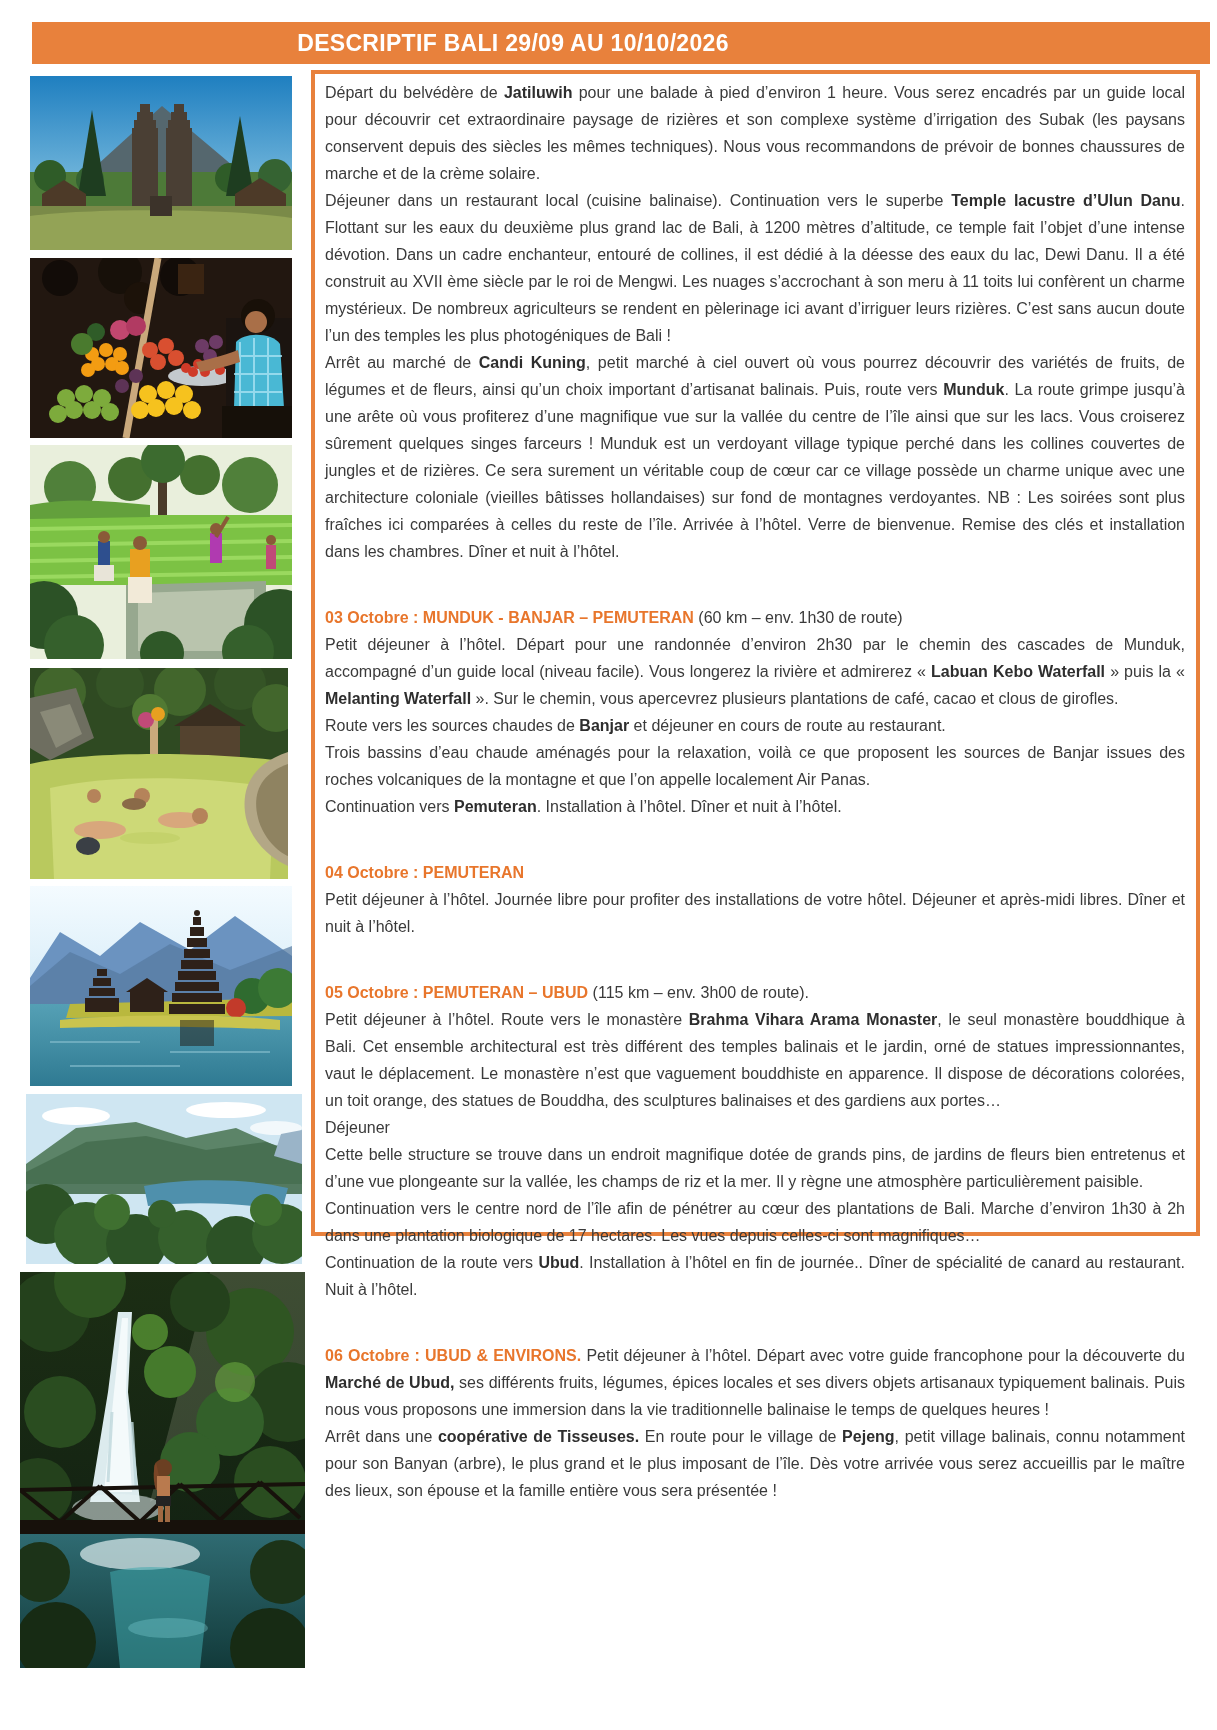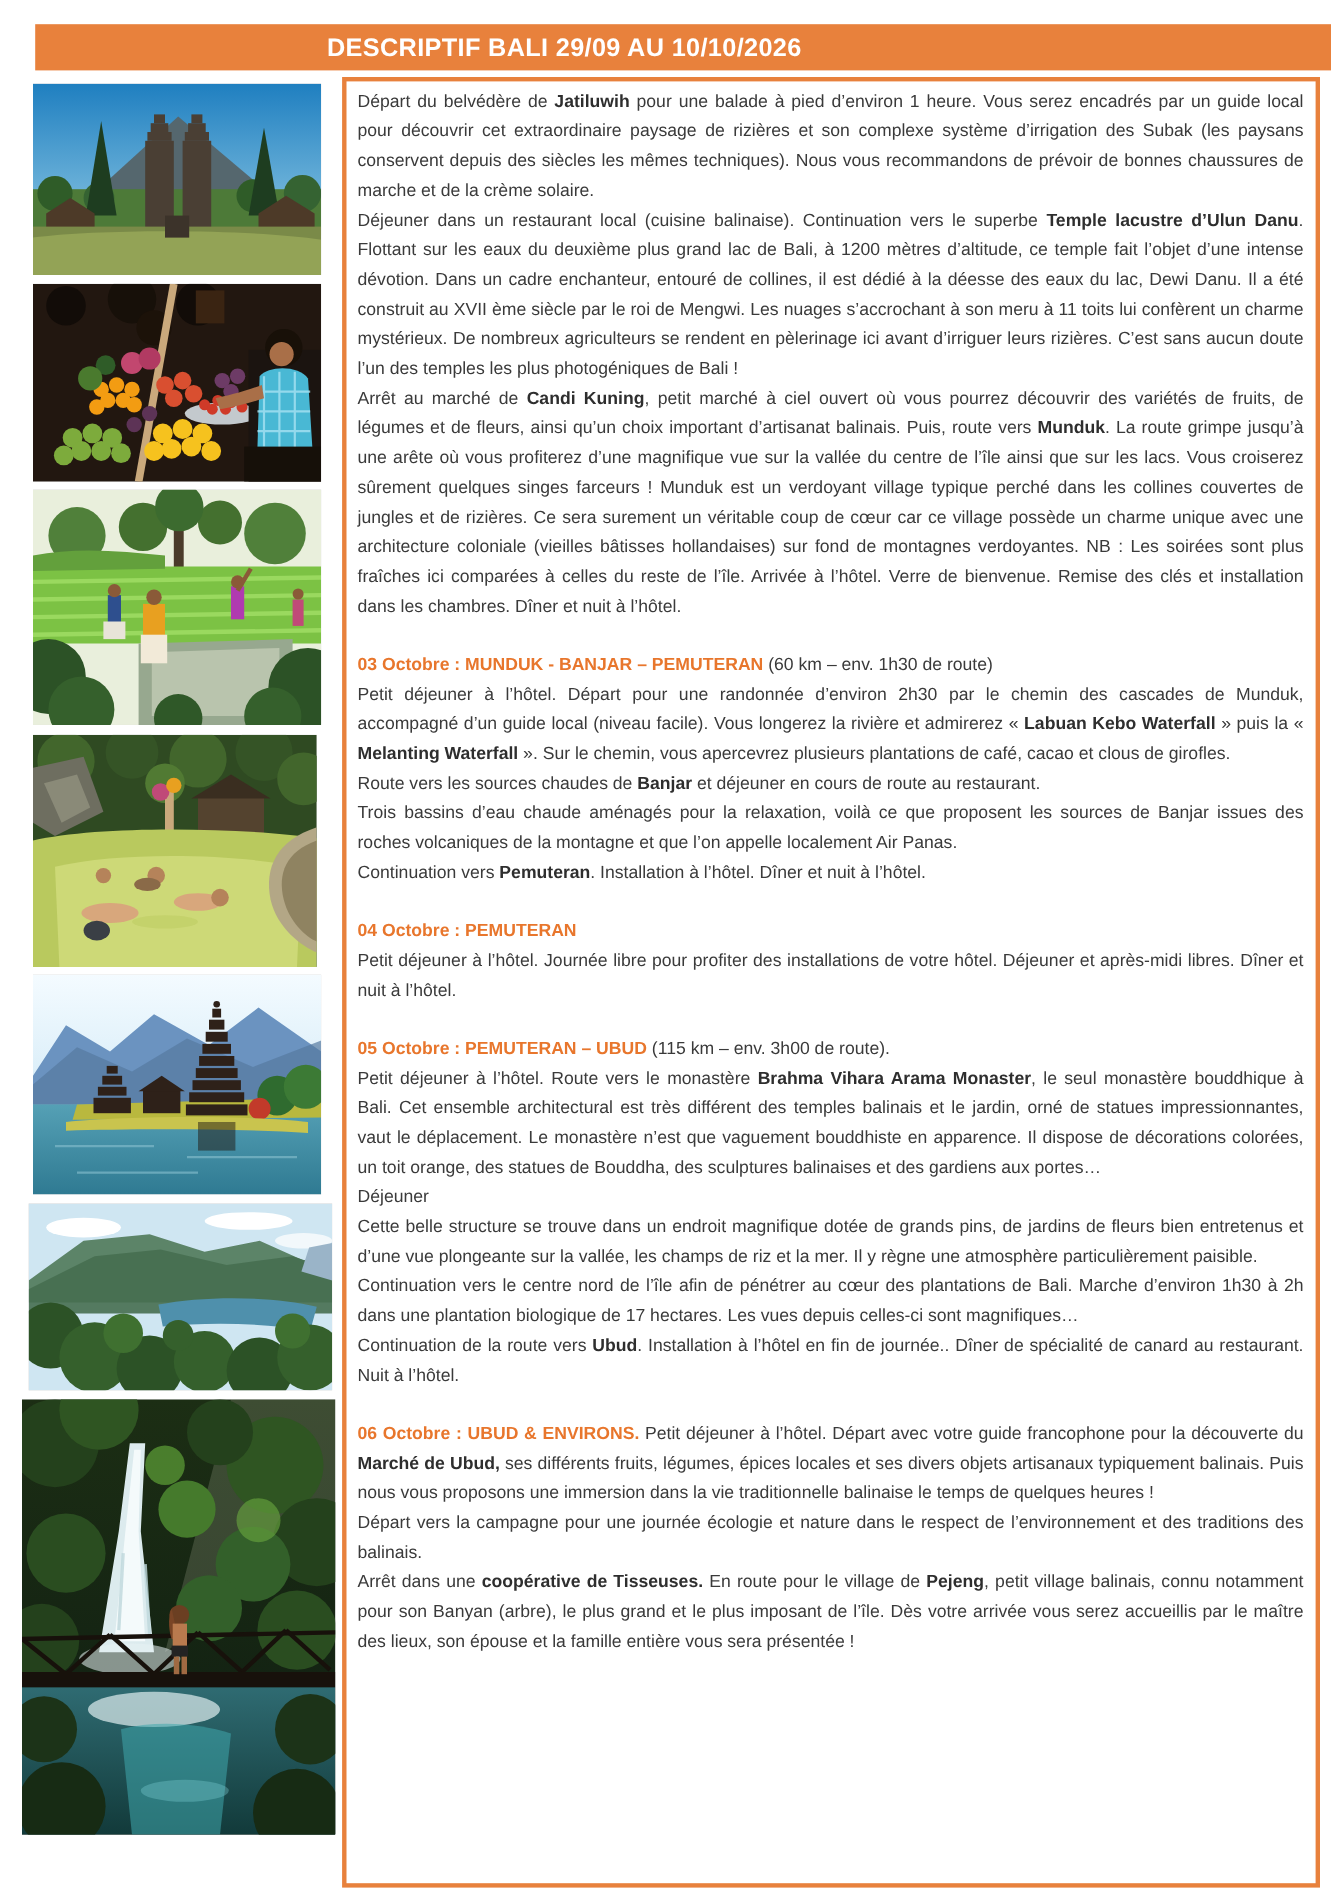--- a/index.html
+++ b/index.html
@@ -20,29 +20,29 @@
   }
   .title-text{
     color:#ffffff;font-weight:bold;font-size:23px;letter-spacing:.3px;
     white-space:nowrap;
   }
   .photo{
     position:absolute;overflow:hidden;background:#dddddd;
   }
   .photo svg{display:block;width:100%;height:100%;}
   .itinerary-box{
-    position:absolute;left:311px;top:70px;width:889px;height:1646px;
+    position:absolute;left:311px;top:70px;width:889px;height:1166px;
     border:4px solid var(--accent);box-sizing:border-box;
     padding:5px 11px 0 10px;background:#ffffff;
   }
   .block{
     margin:0;text-align:justify;font-size:16px;line-height:27px;
     color:var(--text);
   }
-  .block.h,.block.hp{margin-top:26px;}
+  .block.h,.block.hp{margin-top:39px;}
   .seg-n{font-weight:normal;}
   .seg-b{font-weight:bold;color:#2e2e2e;}
   .seg-o{font-weight:bold;color:var(--heading);}
 </style>
 </head>
 <body>
 
 <div class="page">
 
   <header class="title-bar">
@@ -386,18 +386,17 @@
         <p class="block p"><span class="seg-n">Continuation vers </span><span class="seg-b">Pemuteran</span><span class="seg-n">. Installation à l’hôtel. Dîner et nuit à l’hôtel.</span></p>
         <p class="block h"><span class="seg-o">04 Octobre : PEMUTERAN</span></p>
         <p class="block p"><span class="seg-n">Petit déjeuner à l’hôtel. Journée libre pour profiter des installations de votre hôtel. Déjeuner et après-midi libres. Dîner et nuit à l’hôtel.</span></p>
         <p class="block h"><span class="seg-o">05 Octobre : PEMUTERAN – UBUD</span><span class="seg-n"> (115 km – env. 3h00 de route).</span></p>
         <p class="block p"><span class="seg-n">Petit déjeuner à l’hôtel. Route vers le monastère </span><span class="seg-b">Brahma Vihara Arama Monaster</span><span class="seg-n">, le seul monastère bouddhique à Bali. Cet ensemble architectural est très différent des temples balinais et le jardin, orné de statues impressionnantes, vaut le déplacement. Le monastère n’est que vaguement bouddhiste en apparence. Il dispose de décorations colorées, un toit orange, des statues de Bouddha, des sculptures balinaises et des gardiens aux portes…</span></p>
         <p class="block p"><span class="seg-n">Déjeuner</span></p>
         <p class="block p"><span class="seg-n">Cette belle structure se trouve dans un endroit magnifique dotée de grands pins, de jardins de fleurs bien entretenus et d’une vue plongeante sur la vallée, les champs de riz et la mer. Il y règne une atmosphère particulièrement paisible.</span></p>
         <p class="block p"><span class="seg-n">Continuation vers le centre nord de l’île afin de pénétrer au cœur des plantations de Bali. Marche d’environ 1h30 à 2h dans une plantation biologique de 17 hectares. Les vues depuis celles-ci sont magnifiques…</span></p>
         <p class="block p"><span class="seg-n">Continuation de la route vers </span><span class="seg-b">Ubud</span><span class="seg-n">. Installation à l’hôtel en fin de journée.. Dîner de spécialité de canard au restaurant. Nuit à l’hôtel.</span></p>
         <p class="block hp"><span class="seg-o">06 Octobre : UBUD &amp; ENVIRONS.</span><span class="seg-n"> Petit déjeuner à l’hôtel. Départ avec votre guide francophone pour la découverte du </span><span class="seg-b">Marché de Ubud,</span><span class="seg-n"> ses différents fruits, légumes, épices locales et ses divers objets artisanaux typiquement balinais. Puis nous vous proposons une immersion dans la vie traditionnelle balinaise le temps de quelques heures !</span></p>
-        <p class="block p"><span class="seg-n">Départ vers la campagne pour une journée écologie et nature dans le respect de l’environnement et des traditions des balinais.</span></p>
         <p class="block p"><span class="seg-n">Arrêt dans une </span><span class="seg-b">coopérative de Tisseuses.</span><span class="seg-n"> En route pour le village de </span><span class="seg-b">Pejeng</span><span class="seg-n">, petit village balinais, connu notamment pour son Banyan (arbre), le plus grand et le plus imposant de l’île. Dès votre arrivée vous serez accueillis par le maître des lieux, son épouse et la famille entière vous sera présentée !</span></p>
       </div>
   </section>
 
 </div>
 
 </body></html>

